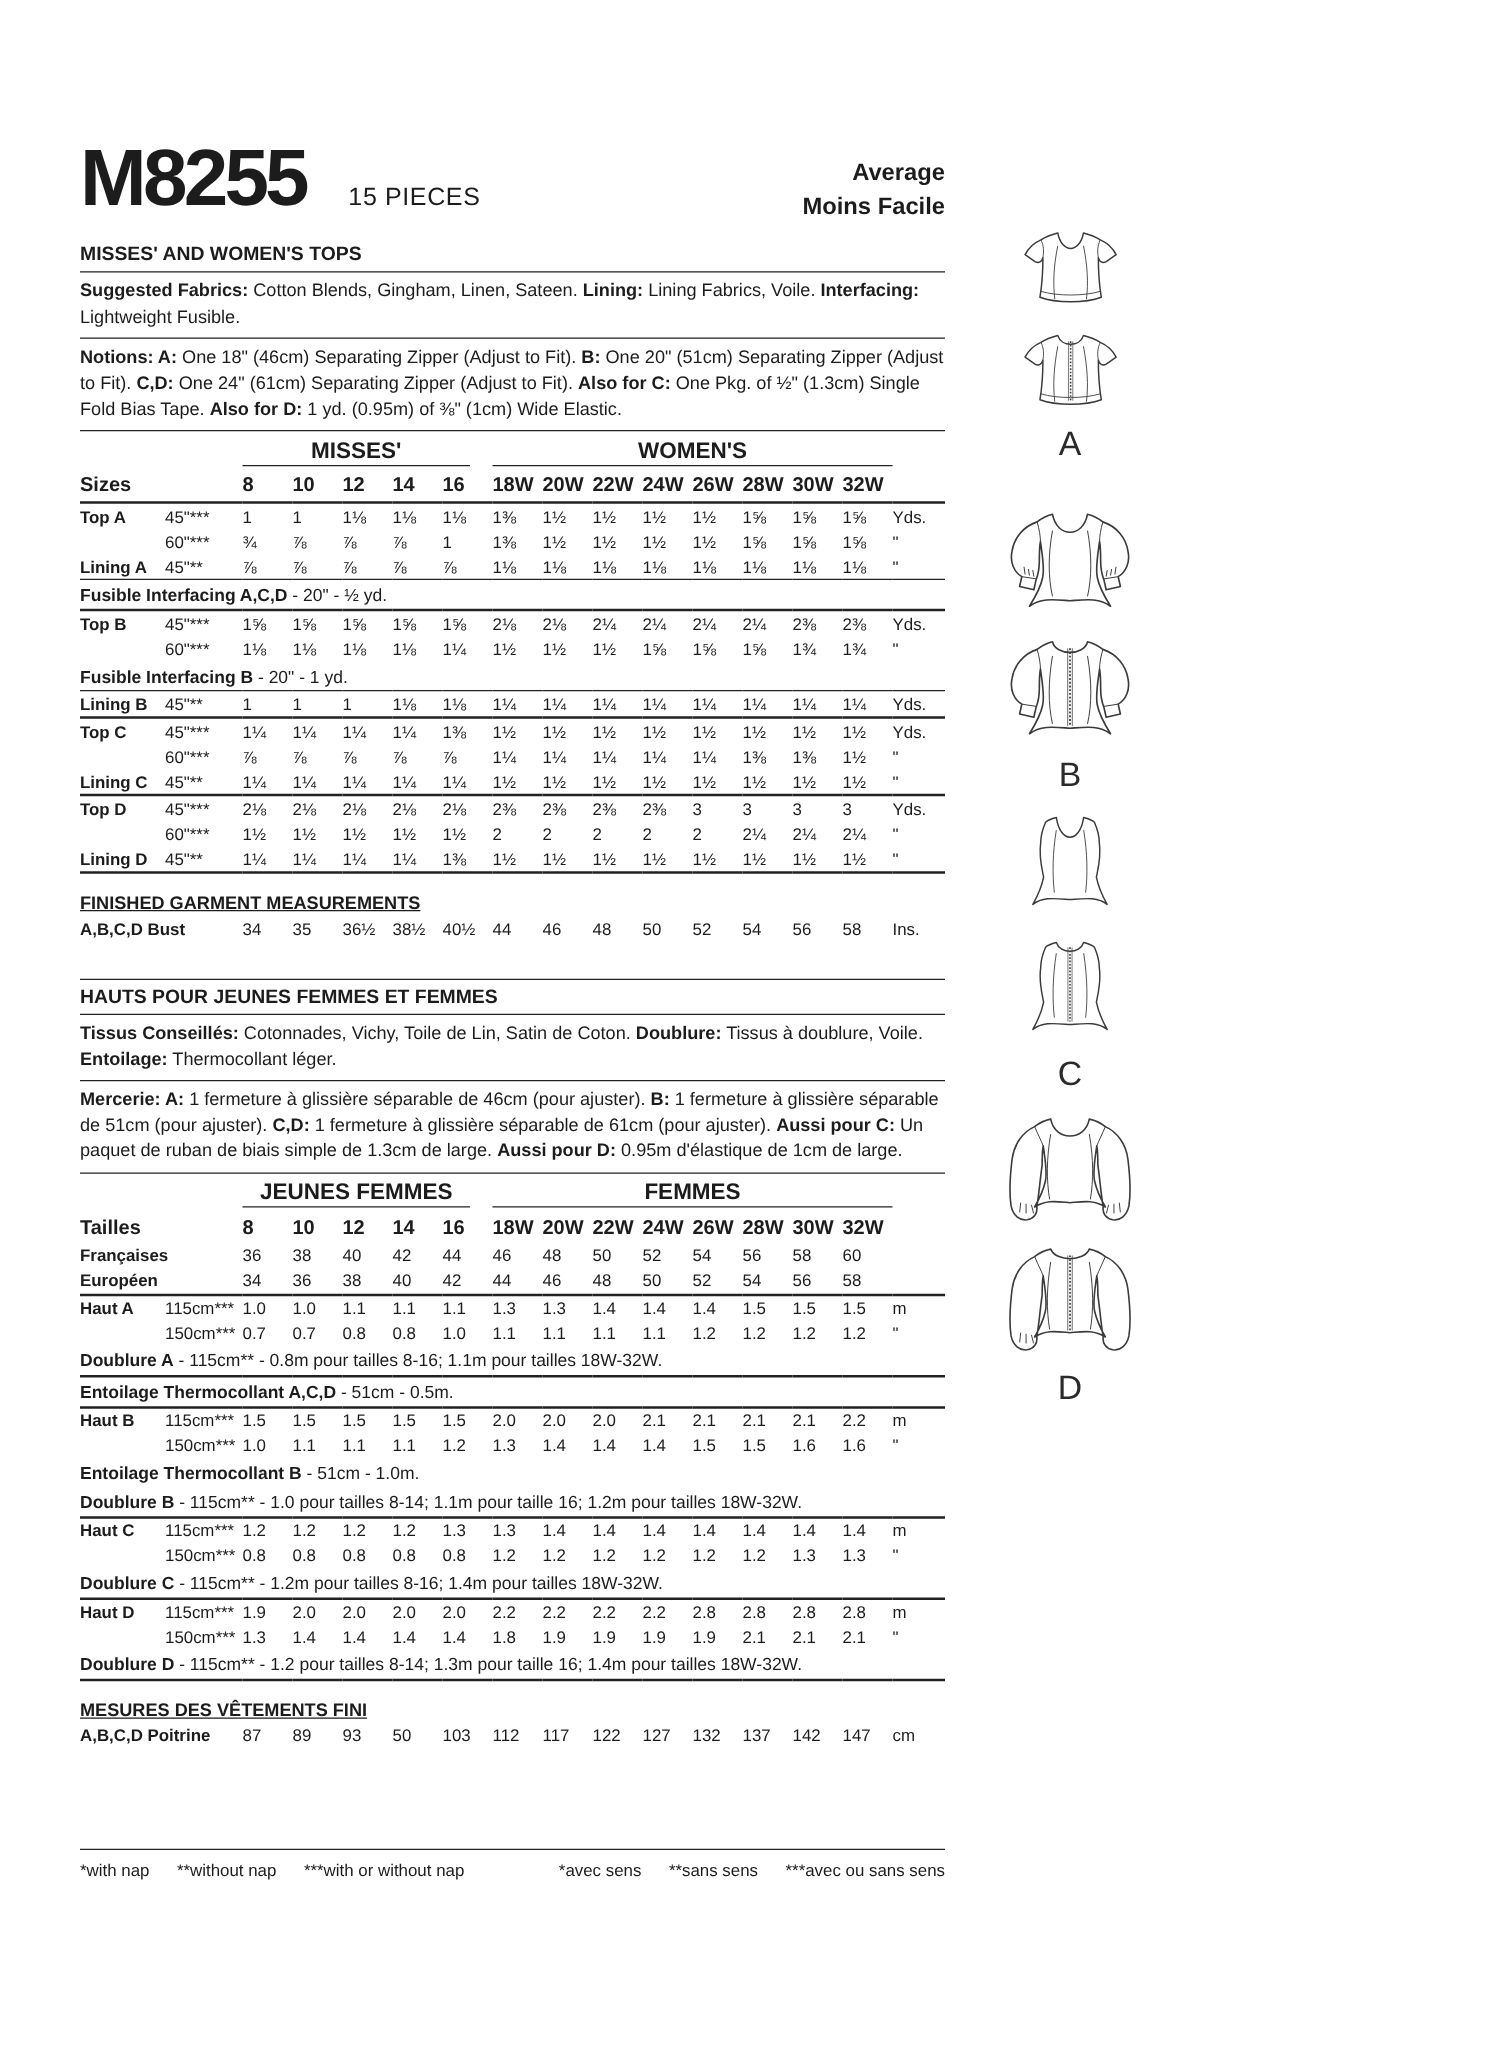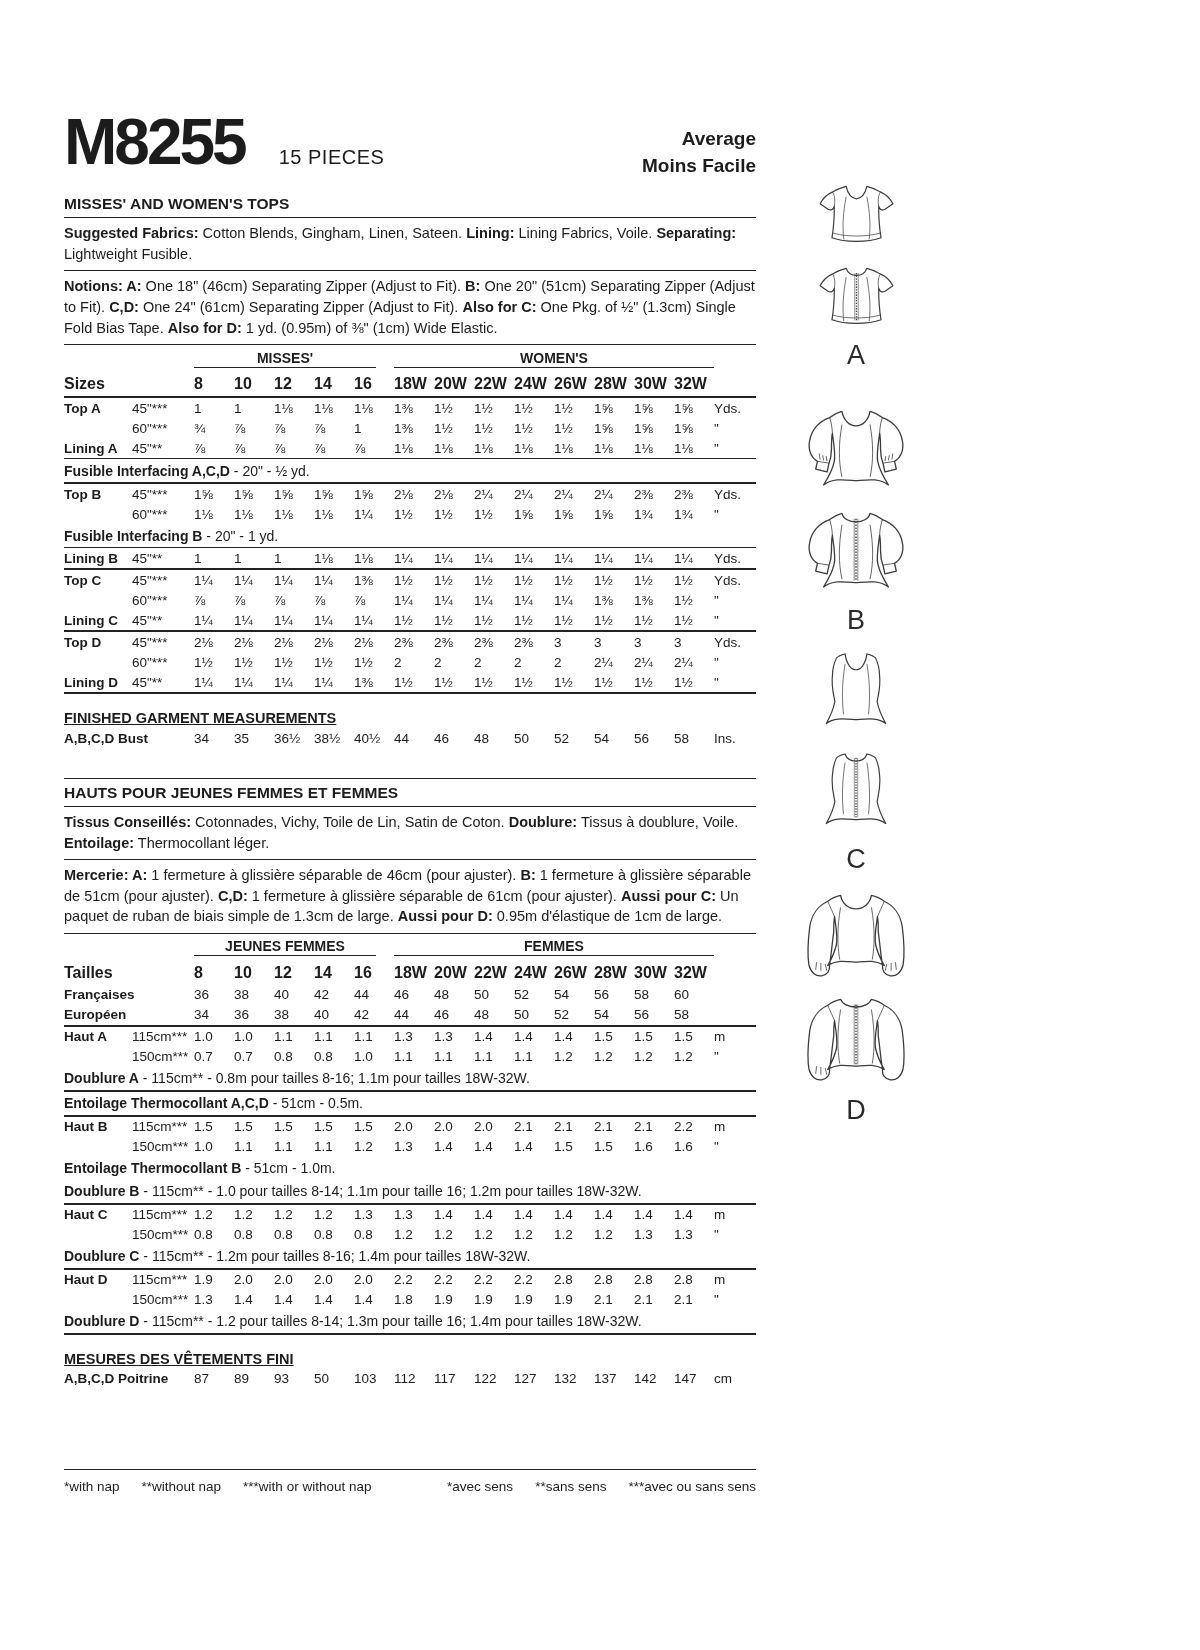--- a/index.html
+++ b/index.html
@@ -17,21 +17,21 @@
 
   .sec-title { font-size:15.5px; font-weight:700; margin:16px 0 0; padding:0 0 4px; border-bottom:1.6px solid #222; }
   .sec-title.fr { margin-top:30px; border-top:1.6px solid #222; padding-top:5px; }
   .para { font-size:14.5px; line-height:1.42; margin:5px 0 0; padding-bottom:6px; }
   .para b { font-weight:700; }
   .rule-b { border-bottom:1.6px solid #222; }
 
   table.yardage { border-collapse:collapse; table-layout:fixed; width:692px; margin-top:2px; }
   .yardage th, .yardage td { text-align:left; vertical-align:bottom; padding:2.5px 0; white-space:nowrap; font-size:13.5px; }
   .ghead { padding:3px 0 0; }
-  .ghead .gline { font-weight:700; font-size:14px; text-align:center; border-bottom:1.6px solid #222; padding-bottom:1px; }
+  .ghead .gline { font-weight:700; font-size:18px; text-align:center; border-bottom:1.6px solid #222; padding-bottom:1px; }
   .gap-r { margin-right:18px; }
   thead.hd { border-bottom:2.2px solid #222; }
   .sizes th { font-weight:700; font-size:16px; padding:5px 0 3px; }
   .lab { font-weight:700; }
   .spec { font-weight:400; font-size:13px; }
   tbody.note td { font-size:14px; padding:3.5px 0; }
   tbody.note b { font-weight:700; }
   tbody.secrow td { font-size:14.5px; font-weight:700; padding:16px 0 2px;text-decoration:underline; }
   .bb15 { border-bottom:1.6px solid #222; }
   .bb2  { border-bottom:2.2px solid #222; }
@@ -62,21 +62,21 @@
         <div>Moins Facile</div>
       </div>
     </div>
 
     <h2 class="sec-title">MISSES' AND WOMEN'S TOPS</h2>
     <p class="para rule-b">
   <b>Suggested Fabrics:</b><span> Cotton Blends, Gingham, Linen, Sateen. </span>
 
   <b>Lining:</b><span> Lining Fabrics, Voile. </span>
 
-  <b>Separating:</b><span> Lightweight Fusible.</span>
+  <b>Interfacing:</b><span> Lightweight Fusible.</span>
 </p>
     <p class="para rule-b">
   <b>Notions: A:</b><span> One 18" (46cm) Separating Zipper (Adjust to Fit). </span>
 
   <b>B:</b><span> One 20" (51cm) Separating Zipper (Adjust to Fit). </span>
 
   <b>C,D:</b><span> One 24" (61cm) Separating Zipper (Adjust to Fit). </span>
 
   <b>Also for C:</b><span> One Pkg. of ½" (1.3cm) Single Fold Bias Tape. </span>
 

